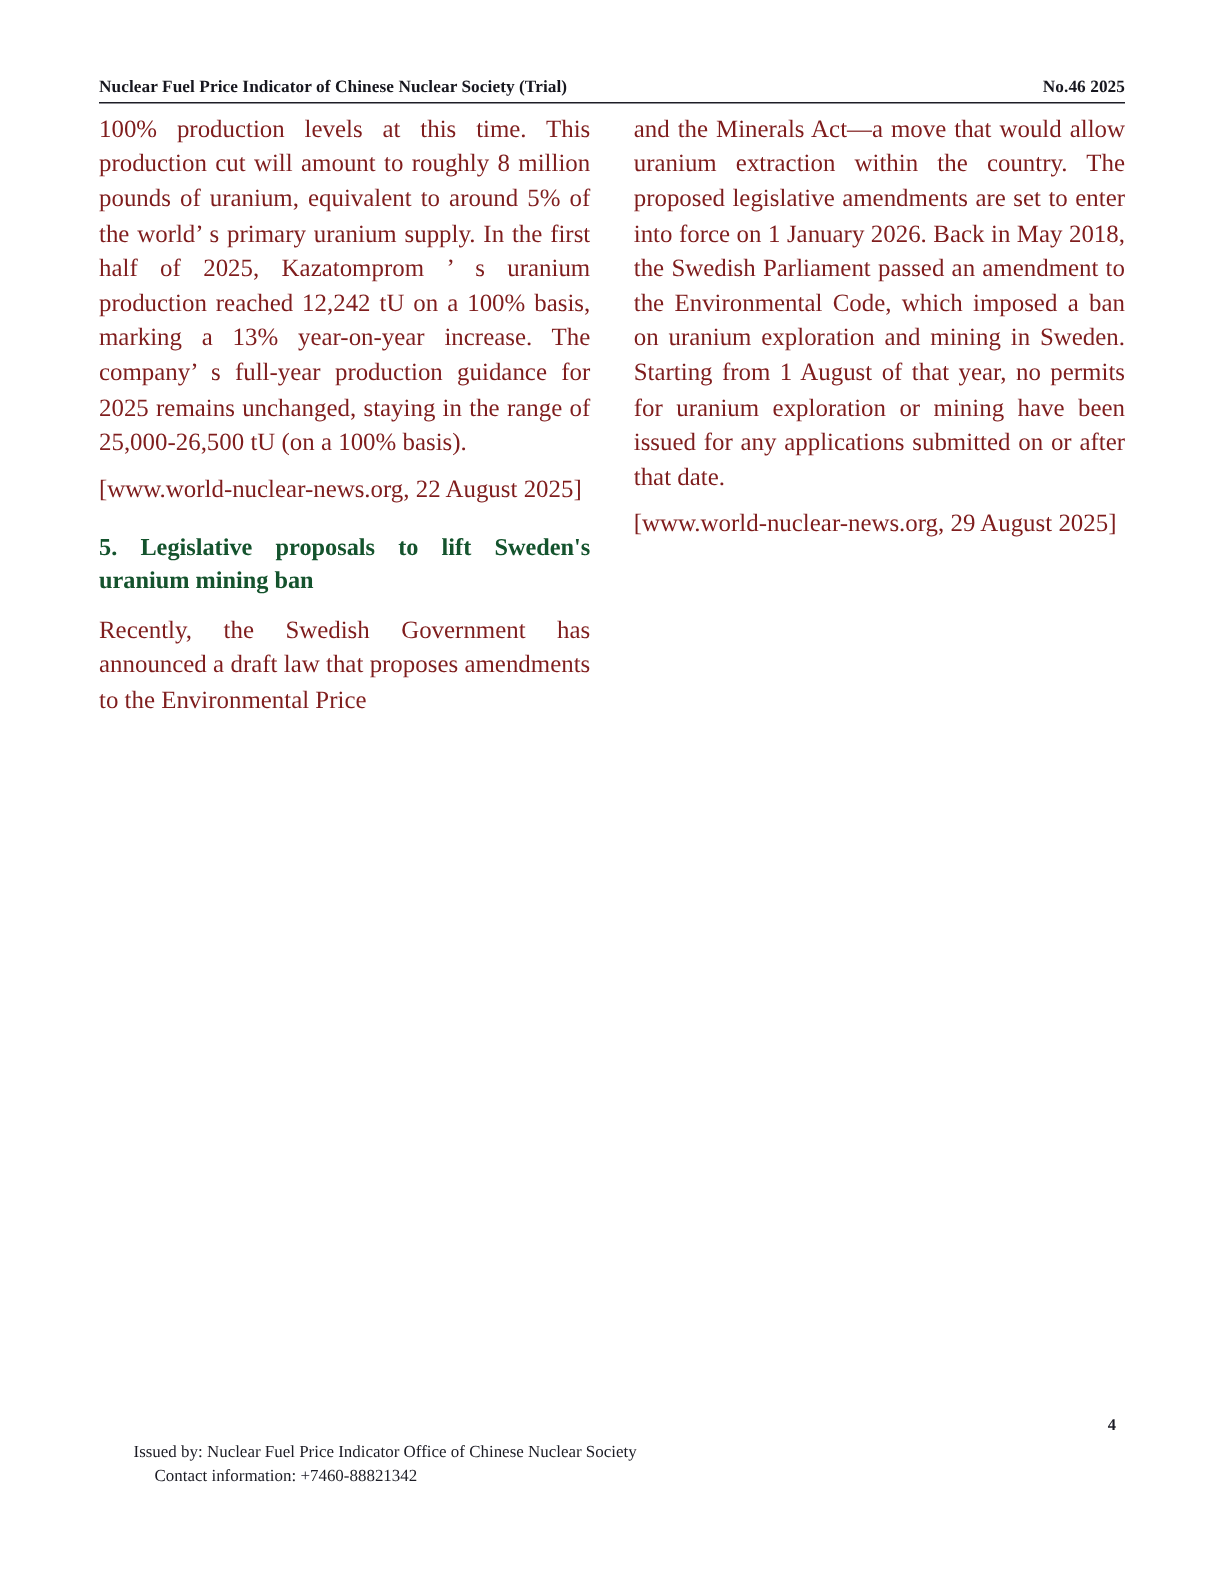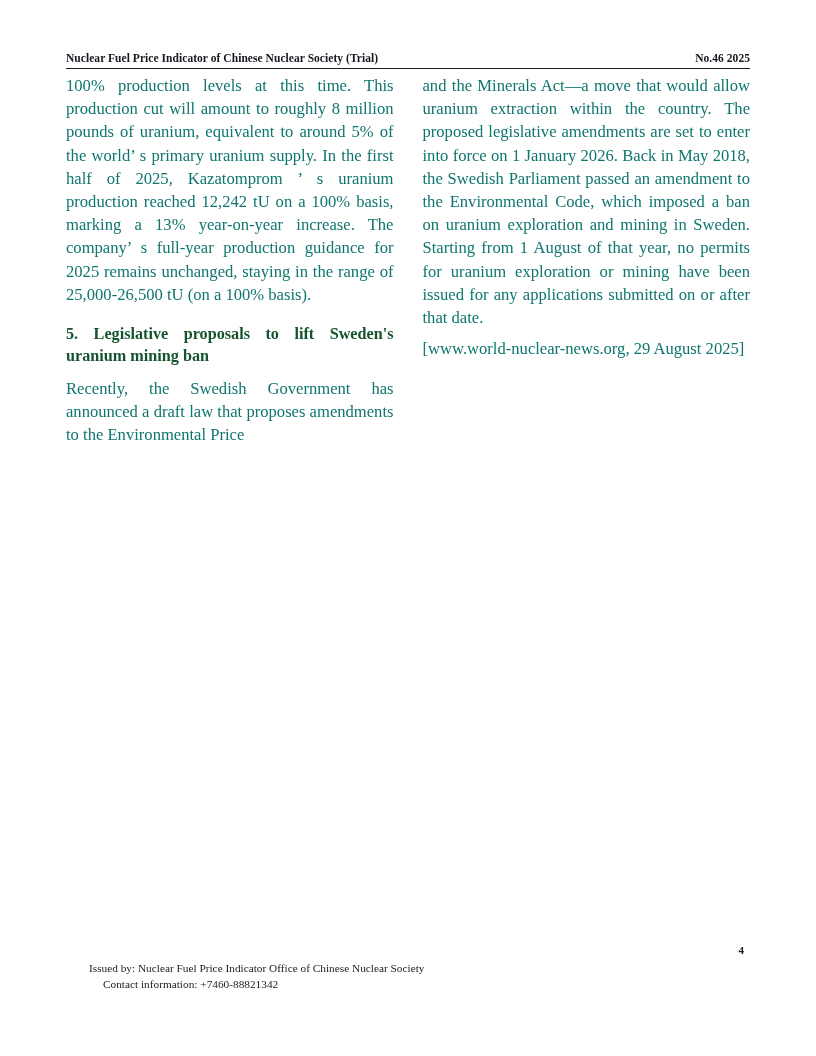--- a/index.html
+++ b/index.html
@@ -54,21 +54,21 @@
   }
   .col {
     width: 328px;
   }
   .col p {
     margin: 0 0 8px 0;
     font-size: 16.6px;
     line-height: 23.2px;
     text-align: justify;
     text-justify: inter-word;
-    color: #0f766e;
+    color: #7f1d1d;
     -webkit-hyphens: none;
     hyphens: none;
   }
   .col p.last { margin-bottom: 0; }
 
   .section-heading {
     margin: 18px 0 10px 0;
     font-size: 16.2px;
     line-height: 21.5px;
     font-weight: bold;
@@ -107,20 +107,21 @@
   <div class="page-header">
     <span class="header-left">Nuclear Fuel Price Indicator of Chinese Nuclear Society (Trial)</span>
     <span class="header-right">No.46 2025</span>
   </div>
   <div class="header-rule"></div>
 
   <div class="columns">
 
     <div class="col">
       <p>100% production levels at this time. This production cut will amount to roughly 8 million pounds of uranium, equivalent to around 5% of the world’ s primary uranium supply. In the first half of 2025, Kazatomprom ’ s uranium production reached 12,242 tU on a 100% basis, marking a 13% year-on-year increase. The company’ s full-year production guidance for 2025 remains unchanged, staying in the range of 25,000-26,500 tU (on a 100% basis).</p>
+      <p>[www.world-nuclear-news.org, 22 August 2025]</p>
       <div class="section-heading">5. Legislative proposals to lift Sweden's uranium mining ban</div>
       <p class="last">Recently, the Swedish Government has announced a draft law that proposes amendments to the Environmental Price</p>
     </div>
 
     <div class="col">
       <p>and the Minerals Act—a move that would allow uranium extraction within the country. The proposed legislative amendments are set to enter into force on 1 January 2026. Back in May 2018, the Swedish Parliament passed an amendment to the Environmental Code, which imposed a ban on uranium exploration and mining in Sweden. Starting from 1 August of that year, no permits for uranium exploration or mining have been issued for any applications submitted on or after that date.</p>
       <p class="last">[www.world-nuclear-news.org, 29 August 2025]</p>
     </div>
 
   </div>

